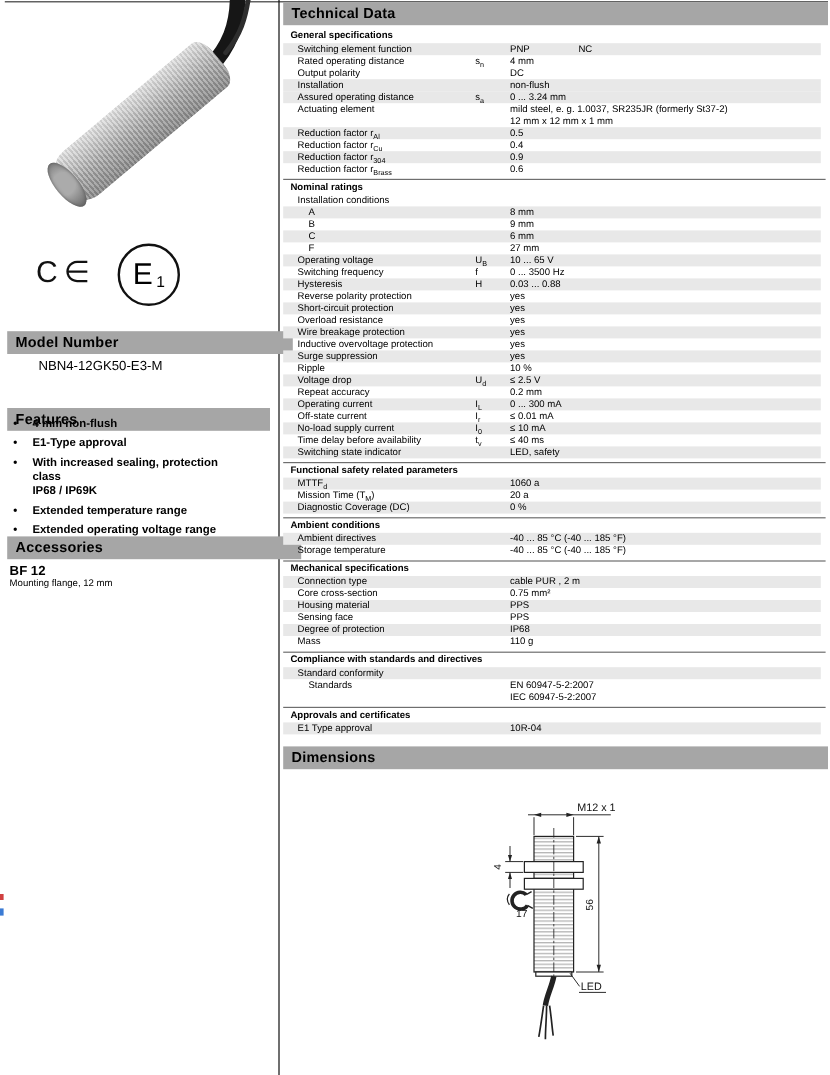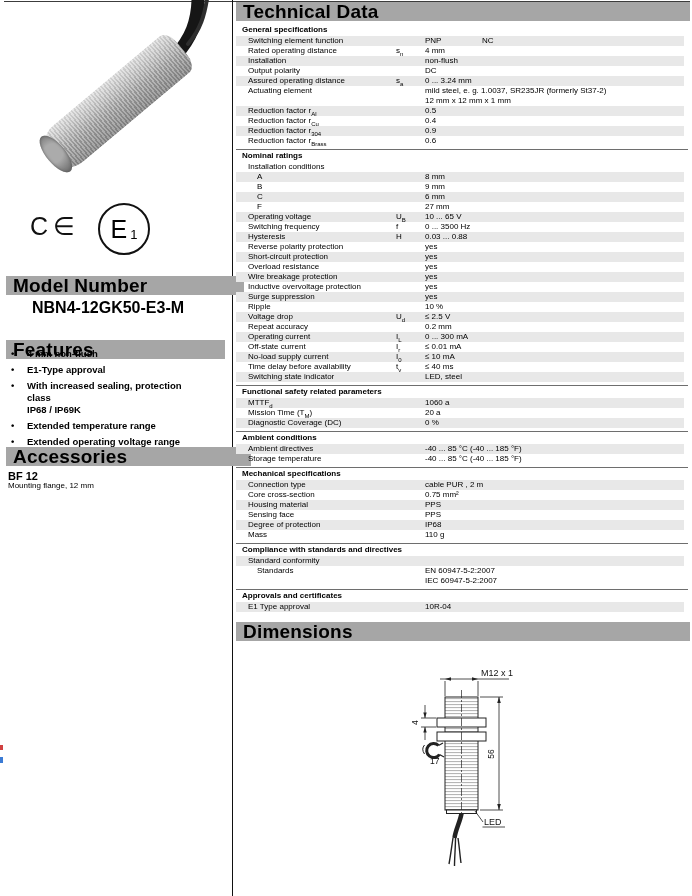--- a/index.html
+++ b/index.html
@@ -9,21 +9,21 @@
     --line:#6e6e6e;
   }
   *{margin:0;padding:0;box-sizing:border-box;}
   html,body{background:#fff;}
   #page{position:relative;width:692px;height:896px;background:#fff;overflow:hidden;
         font-family:"Liberation Sans","DejaVu Sans",sans-serif;color:var(--ink);}
   .abs{position:absolute;}
 
   
   .bar{background:var(--bar);height:19px;line-height:19px;font-weight:bold;
-       font-size:19px;padding-left:7px;letter-spacing:.2px;}
+       font-size:12px;padding-left:7px;letter-spacing:.2px;}
 
   
   #top-rule{left:4px;top:1px;width:686px;height:1px;background:#3c3c3c;}
   #col-divider{left:232px;top:0;width:1px;height:896px;background:#111;}
   .artifact{width:3px;}
 
   
   #photo{left:12px;top:0;width:212px;height:212px;}
   #photo svg{position:absolute;left:0;top:0;}
   #cylinder{position:absolute;left:18px;top:80px;width:172px;height:47px;
@@ -36,21 +36,21 @@
     border-radius:50%;
     background:radial-gradient(circle at 42% 45%, #ababab 0 35%, #717171 85%);
     box-shadow:inset 0 0 3px #555;}
   #ce-mark{left:30px;top:212px;font-size:25px;letter-spacing:5px;color:#111;}
   #e1-badge{left:98px;top:203px;width:52px;height:52px;border:2.5px solid #111;border-radius:50%;
     display:flex;align-items:center;justify-content:center;}
   #e1-badge .e{font-size:25px;line-height:1;}
   #e1-badge .one{font-size:13px;line-height:1;margin:10px 0 0 3px;}
 
   #model-bar{left:6px;top:276px;width:238px;}
-  #model-number{left:8px;top:299px;font-size:16px;font-weight:bold;padding-left:24px;}
+  #model-number{left:8px;top:299px;font-size:11px;font-weight:normal;padding-left:24px;}
   #features-bar{left:6px;top:340px;width:219px;}
   #features-list{left:0;top:348px;width:228px;}
   .feat{position:relative;padding-left:27px;margin-bottom:4px;
         font-weight:bold;font-size:9.5px;line-height:12px;}
   .feat .bullet{position:absolute;left:11px;top:0;}
   #acc-bar{left:6px;top:447px;width:245px;}
   #acc-name{left:8px;top:470px;font-size:11px;font-weight:bold;}
   #acc-desc{left:8px;top:481px;font-size:8px;}
 
   
@@ -111,22 +111,22 @@
 
   <div id="acc-bar" class="abs bar">Accessories</div>
   <div id="acc-name" class="abs">BF 12</div>
   <div id="acc-desc" class="abs">Mounting flange, 12 mm</div>
 
   <div id="tech-bar" class="abs bar">Technical Data</div>
   <div id="tech-table" class="abs">
       <div class="sec-header first">General specifications</div>
       <div class="row shade"><span class="lab ind1">Switching element function</span><span class="val">PNP</span><span class="val2">NC</span></div>
       <div class="row"><span class="lab ind1">Rated operating distance</span><span class="sym">s<sub>n</sub></span><span class="val">4 mm</span></div>
+      <div class="row"><span class="lab ind1">Output polarity</span><span class="val">DC</span></div>
       <div class="row shade"><span class="lab ind1">Installation</span><span class="val">non-flush</span></div>
-      <div class="row"><span class="lab ind1">Output polarity</span><span class="val">DC</span></div>
       <div class="row shade"><span class="lab ind1">Assured operating distance</span><span class="sym">s<sub>a</sub></span><span class="val">0 ... 3.24 mm</span></div>
       <div class="row tall"><span class="lab ind1">Actuating element</span><span class="val">
           <div>mild steel, e. g. 1.0037, SR235JR (formerly St37-2)</div>
           <div>12 mm x 12 mm x 1 mm</div>
         </span></div>
       <div class="row shade"><span class="lab ind1">Reduction factor r<sub>Al</sub></span><span class="val">0.5</span></div>
       <div class="row"><span class="lab ind1">Reduction factor r<sub>Cu</sub></span><span class="val">0.4</span></div>
       <div class="row shade"><span class="lab ind1">Reduction factor r<sub>304</sub></span><span class="val">0.9</span></div>
       <div class="row"><span class="lab ind1">Reduction factor r<sub>Brass</sub></span><span class="val">0.6</span></div>
       <div class="sec-header">Nominal ratings</div>
@@ -144,21 +144,21 @@
       <div class="row shade"><span class="lab ind1">Wire breakage protection</span><span class="val">yes</span></div>
       <div class="row"><span class="lab ind1">Inductive overvoltage protection</span><span class="val">yes</span></div>
       <div class="row shade"><span class="lab ind1">Surge suppression</span><span class="val">yes</span></div>
       <div class="row"><span class="lab ind1">Ripple</span><span class="val">10 %</span></div>
       <div class="row shade"><span class="lab ind1">Voltage drop</span><span class="sym">U<sub>d</sub></span><span class="val">≤ 2.5 V</span></div>
       <div class="row"><span class="lab ind1">Repeat accuracy</span><span class="val">0.2 mm</span></div>
       <div class="row shade"><span class="lab ind1">Operating current</span><span class="sym">I<sub>L</sub></span><span class="val">0 ... 300 mA</span></div>
       <div class="row"><span class="lab ind1">Off-state current</span><span class="sym">I<sub>r</sub></span><span class="val">≤ 0.01 mA</span></div>
       <div class="row shade"><span class="lab ind1">No-load supply current</span><span class="sym">I<sub>0</sub></span><span class="val">≤ 10 mA</span></div>
       <div class="row"><span class="lab ind1">Time delay before availability</span><span class="sym">t<sub>v</sub></span><span class="val">≤ 40 ms</span></div>
-      <div class="row shade"><span class="lab ind1">Switching state indicator</span><span class="val">LED, steel</span></div>
+      <div class="row shade"><span class="lab ind1">Switching state indicator</span><span class="val">LED, safety</span></div>
       <div class="sec-header">Functional safety related parameters</div>
       <div class="row shade"><span class="lab ind1">MTTF<sub>d</sub></span><span class="val">1060 a</span></div>
       <div class="row"><span class="lab ind1">Mission Time (T<sub>M</sub>)</span><span class="val">20 a</span></div>
       <div class="row shade"><span class="lab ind1">Diagnostic Coverage (DC)</span><span class="val">0 %</span></div>
       <div class="sec-header">Ambient conditions</div>
       <div class="row shade"><span class="lab ind1">Ambient directives</span><span class="val">-40 ... 85 °C (-40 ... 185 °F)</span></div>
       <div class="row"><span class="lab ind1">Storage temperature</span><span class="val">-40 ... 85 °C (-40 ... 185 °F)</span></div>
       <div class="sec-header">Mechanical specifications</div>
       <div class="row shade"><span class="lab ind1">Connection type</span><span class="val">cable PUR , 2 m</span></div>
       <div class="row"><span class="lab ind1">Core cross-section</span><span class="val">0.75 mm²</span></div>

